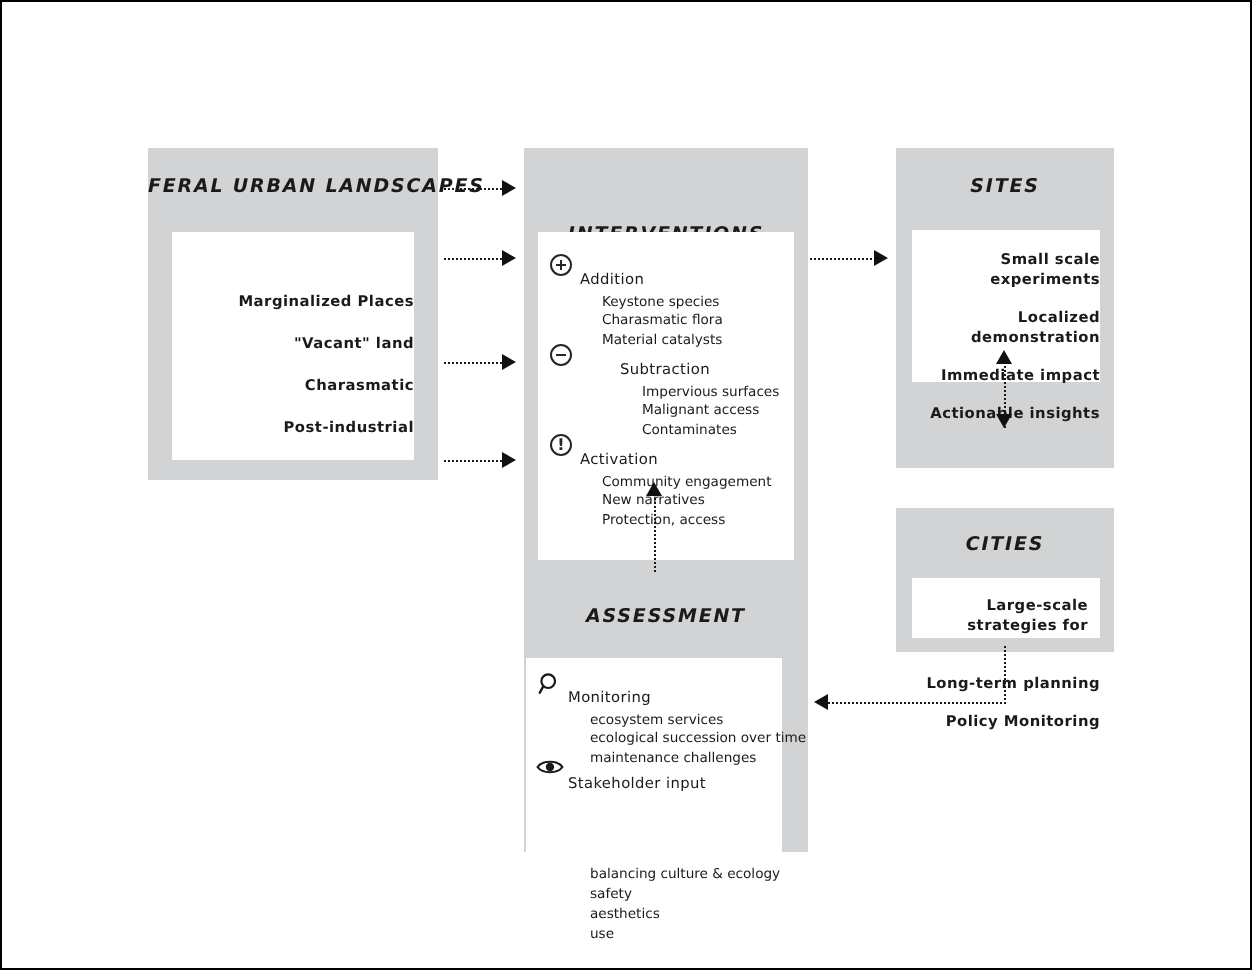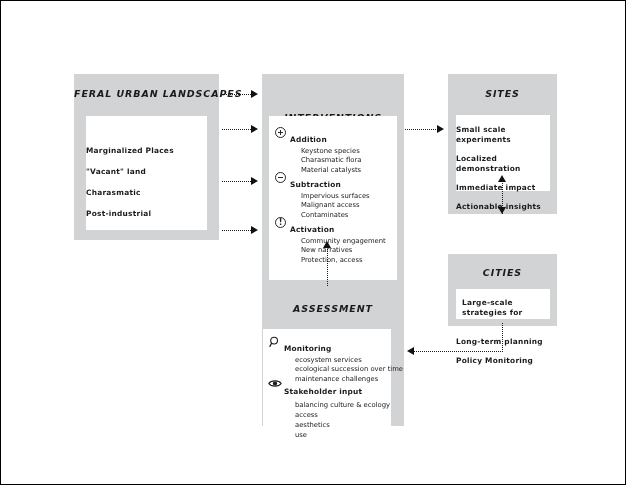--- a/index.html
+++ b/index.html
@@ -42,21 +42,21 @@
     position: absolute;
     background: #ffffff;
     box-sizing: border-box;
   }
 
   
   .center-list {
     position: absolute;
     left: 0;
     right: 0;
-    text-align: left;
+    text-align: right;
   }
   .center-list .row {
     font-size: 7.4px;
     font-weight: bold;
     color: #1a1a1a;
     letter-spacing: 0.25px;
     line-height: 1.35;
   }
 
   
@@ -102,21 +102,21 @@
     top: -1px;
     text-align: center;
     font-size: 8px;
     font-weight: bold;
     line-height: 11px;
     color: #262626;
   }
   .group-body { padding-left: 2px; }
   .group-head {
     font-size: 7.4px;
-    font-weight: bold;
+    font-weight: normal;
     color: #1a1a1a;
     letter-spacing: 0.2px;
     line-height: 1.25;
   }
   .group-items {
     padding-left: 11px;
     padding-top: 0.5px;
   }
   .group-items .it {
     font-size: 6.8px;
@@ -192,21 +192,21 @@
         <span class="group-body">
           <span class="group-head">Addition</span>
           <div class="group-items">
             <div class="it">Keystone species</div>
             <div class="it">Charasmatic flora</div>
             <div class="it">Material catalysts</div>
           </div>
         </span>
       </div>
 
-      <div class="group" style="left:4px; top:56px;">
+      <div class="group" style="left:4px; top:56px;gap:20px;">
         <span class="icon-wrap">
           <span class="glyph-circle">
               <span class="bar-h"></span>
             </span>
         </span>
         <span class="group-body">
           <span class="group-head">Subtraction</span>
           <div class="group-items">
             <div class="it">Impervious surfaces</div>
             <div class="it">Malignant access</div>
@@ -227,21 +227,21 @@
             <div class="it">Community engagement</div>
             <div class="it">New narratives</div>
             <div class="it">Protection, access</div>
           </div>
         </span>
       </div>
 
     </div>
   </div>
 
-  <div class="panel" style="left:447px; top:73px; width:109px; height:140px;">
+  <div class="panel" style="left:447px; top:73px; width:109px; height:160px;">
     <div class="panel-title" style="top:14px;">SITES</div>
     <div class="inner" style="left:8px; top:41px; width:94px; height:76px;">
       <div class="center-list" style="top:10px;">
         <div class="row" style="margin-bottom:9px;">Small scale experiments</div>
         <div class="row" style="margin-bottom:9px;">Localized demonstration</div>
         <div class="row" style="margin-bottom:9px;">Immediate impact</div>
         <div class="row">Actionable insights</div>
       </div>
     </div>
   </div>
@@ -282,23 +282,23 @@
 
       <div class="group" style="left:4px; top:50px;">
         <span class="icon-wrap">
           <svg width="14" height="9" viewBox="0 0 14 9" aria-hidden="true">
             <path d="M0.8 4.5 C3.2 1.0, 10.8 1.0, 13.2 4.5 C10.8 8.0, 3.2 8.0, 0.8 4.5 Z" fill="none" stroke="#1a1a1a" stroke-width="1.1"></path>
             <circle cx="7" cy="4.5" r="2.1" fill="#1a1a1a"></circle>
           </svg>
         </span>
         <span class="group-body">
           <span class="group-head">Stakeholder input</span>
-          <div class="group-items" style="padding-top:3px;">
+          <div class="group-items" style="padding-top:3px;margin-top:32px;">
             <div class="it">balancing culture &amp; ecology</div>
-            <div class="it">access</div>
+            <div class="it">safety</div>
             <div class="it">aesthetics</div>
             <div class="it">use</div>
           </div>
         </span>
       </div>
 
     </div>
   </div>
 
   <div class="h-dot" style="left:221px; top:93px; width:31px;"></div>

